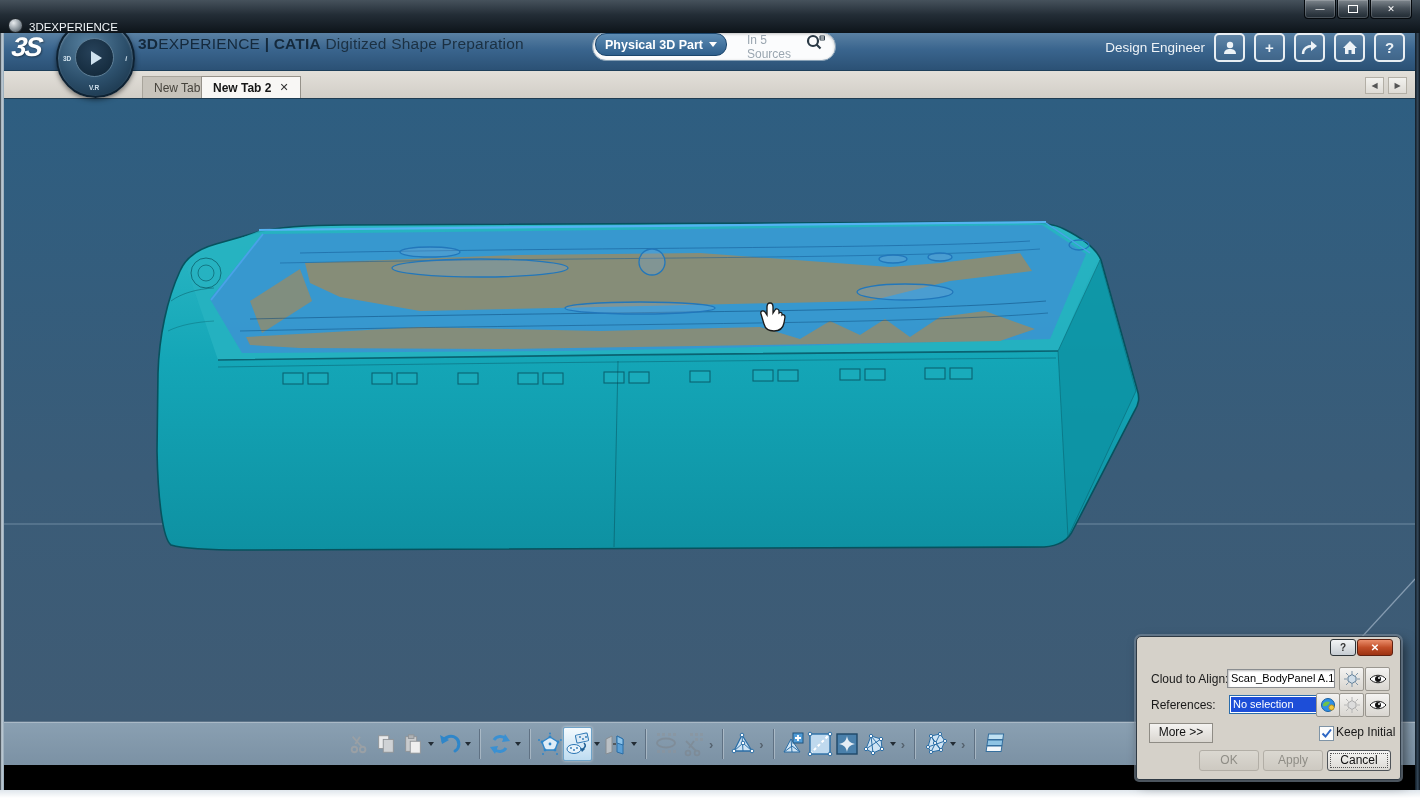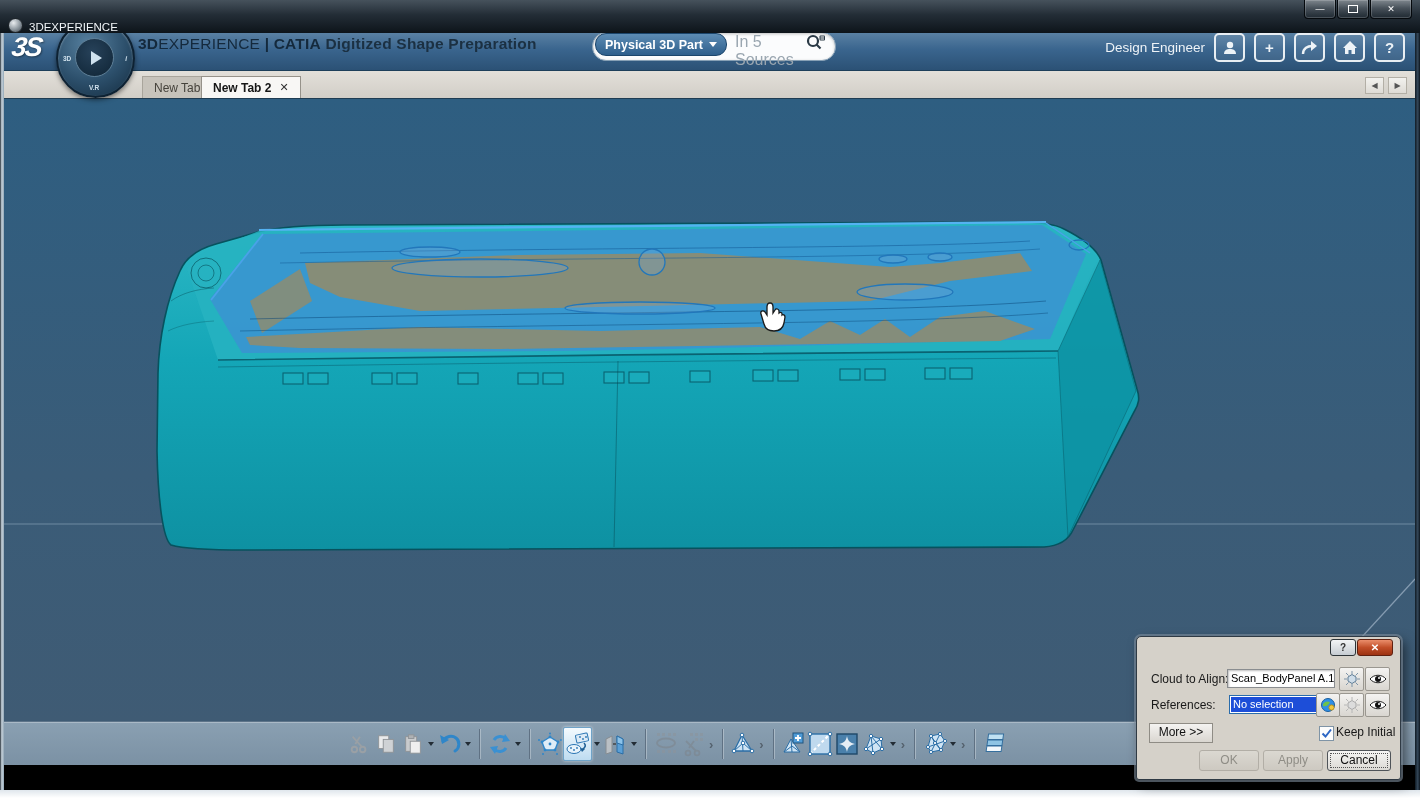--- a/index.html
+++ b/index.html
@@ -17,27 +17,27 @@
     background:linear-gradient(rgba(255,255,255,.30),rgba(255,255,255,.10) 45%,rgba(40,50,60,.25));
     color:#fff;font-size:9px;display:flex;align-items:center;justify-content:center;box-shadow:inset 0 0 0 1px rgba(255,255,255,.18)}
   .win-btn .maxbox{width:8px;height:6px;border:1.5px solid #fff}
   .win-btn.close{width:40px}
 
   
   .header{position:absolute;top:24px;left:4px;right:5px;height:46px;z-index:20;
     background:linear-gradient(#6b90af,#3a658e 55%,#2b5175);border-bottom:1px solid #1d3f5a}
   .brand{position:absolute;left:134px;top:11px;font-size:15.5px;color:#14293c;white-space:nowrap;letter-spacing:.2px}
   .brand .b{font-weight:bold}
-  .brand .app{font-weight:bold;color:#1b3042}
+  .brand .app{font-weight:normal;color:#1b3042}
   .search-pill{position:absolute;left:588px;top:8px;width:242px;height:27px;background:#fbfcfd;border:1px solid #87a0b5;
     border-radius:14px;display:flex;box-shadow:inset 0 1px 3px rgba(0,0,0,.25)}
   .search-scope{height:21px;margin-left:2px;padding:0 9px;border-radius:11px;display:flex;align-items:center;gap:6px;
     background:linear-gradient(#5d8cb4,#2e5f8c);border:1px solid #1c466c;color:#fff;font-size:12.5px;font-weight:bold;cursor:pointer}
   .caret-w{width:0;height:0;border-left:4px solid transparent;border-right:4px solid transparent;border-top:5px solid #fff}
-  .search-ph{flex:1;margin-left:8px;color:#9aa6b0;font-size:16px}
+  .search-ph{flex:1;margin-left:20px;color:#9aa6b0;font-size:12px}
   .search-ico{margin-right:9px;cursor:pointer;display:flex}
   .header-right{position:absolute;right:10px;top:9px;display:flex;align-items:center;gap:9px;color:#eef3f7;font-size:13.5px}
   .hicon{width:27px;height:25px;border:2px solid #e8eef3;border-radius:5px;display:flex;align-items:center;justify-content:center;
     color:#eef3f7;background:rgba(255,255,255,.07);font-weight:bold;font-size:15px;cursor:pointer}
 
   
   .ds-logo{position:absolute;left:12px;top:32px;z-index:30;color:#fff;font-size:27px;font-weight:bold;
     font-style:italic;transform:skewX(-8deg);text-shadow:1px 1px 2px rgba(0,0,0,.4);letter-spacing:-2px}
   .compass{position:absolute;left:56px;top:19px;width:75px;height:75px;border-radius:50%;z-index:35;cursor:pointer;
     background:radial-gradient(circle at 40% 30%,#56809f,#2c4f6b 55%,#132b3e);

